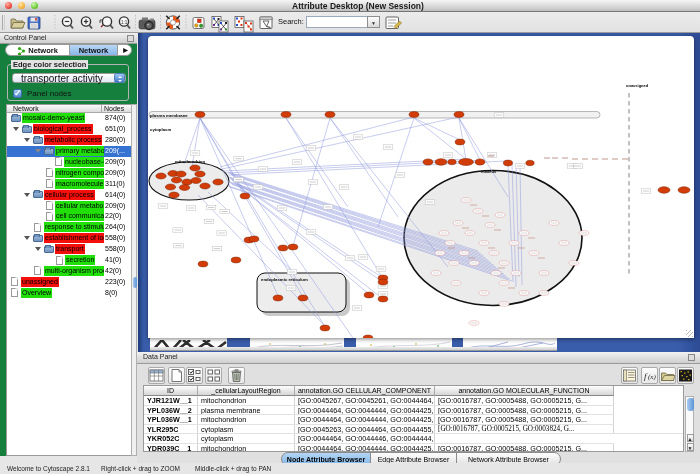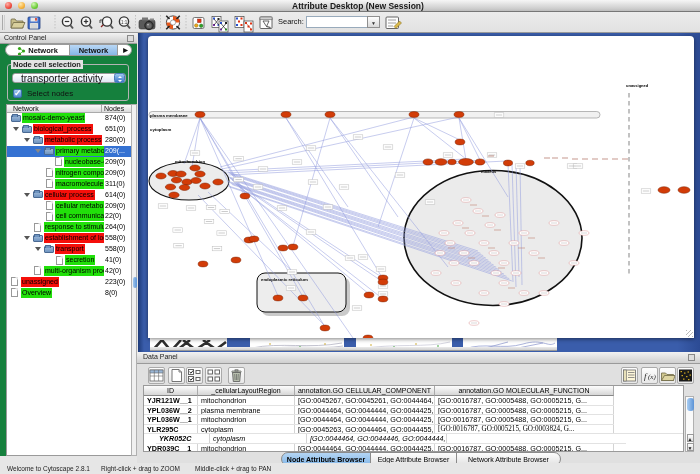--- a/index.html
+++ b/index.html
@@ -211,28 +211,28 @@
           <circle cx="2.5" cy="2.5" r="1.6" fill="#34a618"></circle>
           <circle cx="6.5" cy="5" r="1.6" fill="#34a618"></circle>
           <circle cx="2.5" cy="8" r="1.6" fill="#34a618"></circle>
           <line x1="2.5" y1="2.5" x2="6.5" y2="5" stroke="#34a618" stroke-width="0.7"></line>
           <line x1="2.5" y1="8" x2="6.5" y2="5" stroke="#34a618" stroke-width="0.7"></line>
         </svg> Network</div>
     <div id="tab-mos" class="cptab">Network</div>
     <div id="tab-arr" class="cptab">▶</div>
   </div>
   <div id="groupbox" class="abs">
-      <span class="legend">Node cell selection</span>
+      <span class="legend">Edge color selection</span>
     </div>
   <div id="dropdown" class="abs">
       <span>transporter activity</span>
       <div id="dd-btn"></div>
     </div>
   <div id="checkbox" class="abs"></div>
-  <div id="cb-label" class="abs">Select nodes</div>
+  <div id="cb-label" class="abs">Panel nodes</div>
   <div id="treepanel" class="abs">
     <div id="treeheader">
         <span class="h1">Network</span>
         <span class="h2">Nodes</span>
         <div class="sep"></div>
       </div>
     <div id="treerows">
     <div class="trow" style="top:8.3px;">
           <div class="folder" style="left:4px;"></div>
           <div class="lbl g" style="left:15px;max-width:82px;">mosaic-demo-yeast</div>
@@ -734,21 +734,21 @@
         <div class="dcell" style="left:54px;width:97px;">mitochondrion</div>
         <div class="dcell" style="left:151px;width:140px;">[GO:0044464, GO:0044444, GO:0044425, G...</div>
         <div class="dcell" style="left:291px;width:179px;">[GO:0016787, GO:0005488, GO:0005215, G...</div>
       </div>
   <div class="dtr" style="left:0;top:38.8px;width:566px;border-bottom:1px solid #e2e2e2;">
         <div class="dcell" style="left:0px;width:54px;font-weight:bold;">YLR295C</div>
         <div class="dcell" style="left:54px;width:97px;">cytoplasm</div>
         <div class="dcell" style="left:151px;width:140px;">[GO:0045263, GO:0044464, GO:0044455, G...</div>
         <div class="dcell" style="left:291px;width:179px;font-family:Liberation Serif, serif;">[GO:0016787, GO:0005215, GO:0003824, G...</div>
       </div>
-  <div class="dtr" style="left:12px;top:48.4px;width:470px;border-bottom:1px solid #e2e2e2;font-style:italic;">
+  <div class="dtr" style="left:0;top:48.4px;width:470px;border-bottom:1px solid #e2e2e2;">
         <div class="dcell" style="left:0px;width:54px;font-weight:bold;">YKR052C</div>
         <div class="dcell" style="left:54px;width:97px;">cytoplasm</div>
         <div class="dcell" style="left:151px;width:140px;">[GO:0044464, GO:0044446, GO:0044444, G...</div>
       </div>
   <div class="dtr" style="left:0;top:58.0px;width:470px;border-bottom:1px solid #e2e2e2;">
         <div class="dcell" style="left:0px;width:54px;font-weight:bold;">YDR039C__1</div>
         <div class="dcell" style="left:54px;width:97px;">mitochondrion</div>
         <div class="dcell" style="left:151px;width:140px;">[GO:0044464, GO:0044444, GO:0044425, G...</div>
         <div class="dcell" style="left:291px;width:179px;">[GO:0016787, GO:0005488, GO:0005215, G...</div>
       </div>

